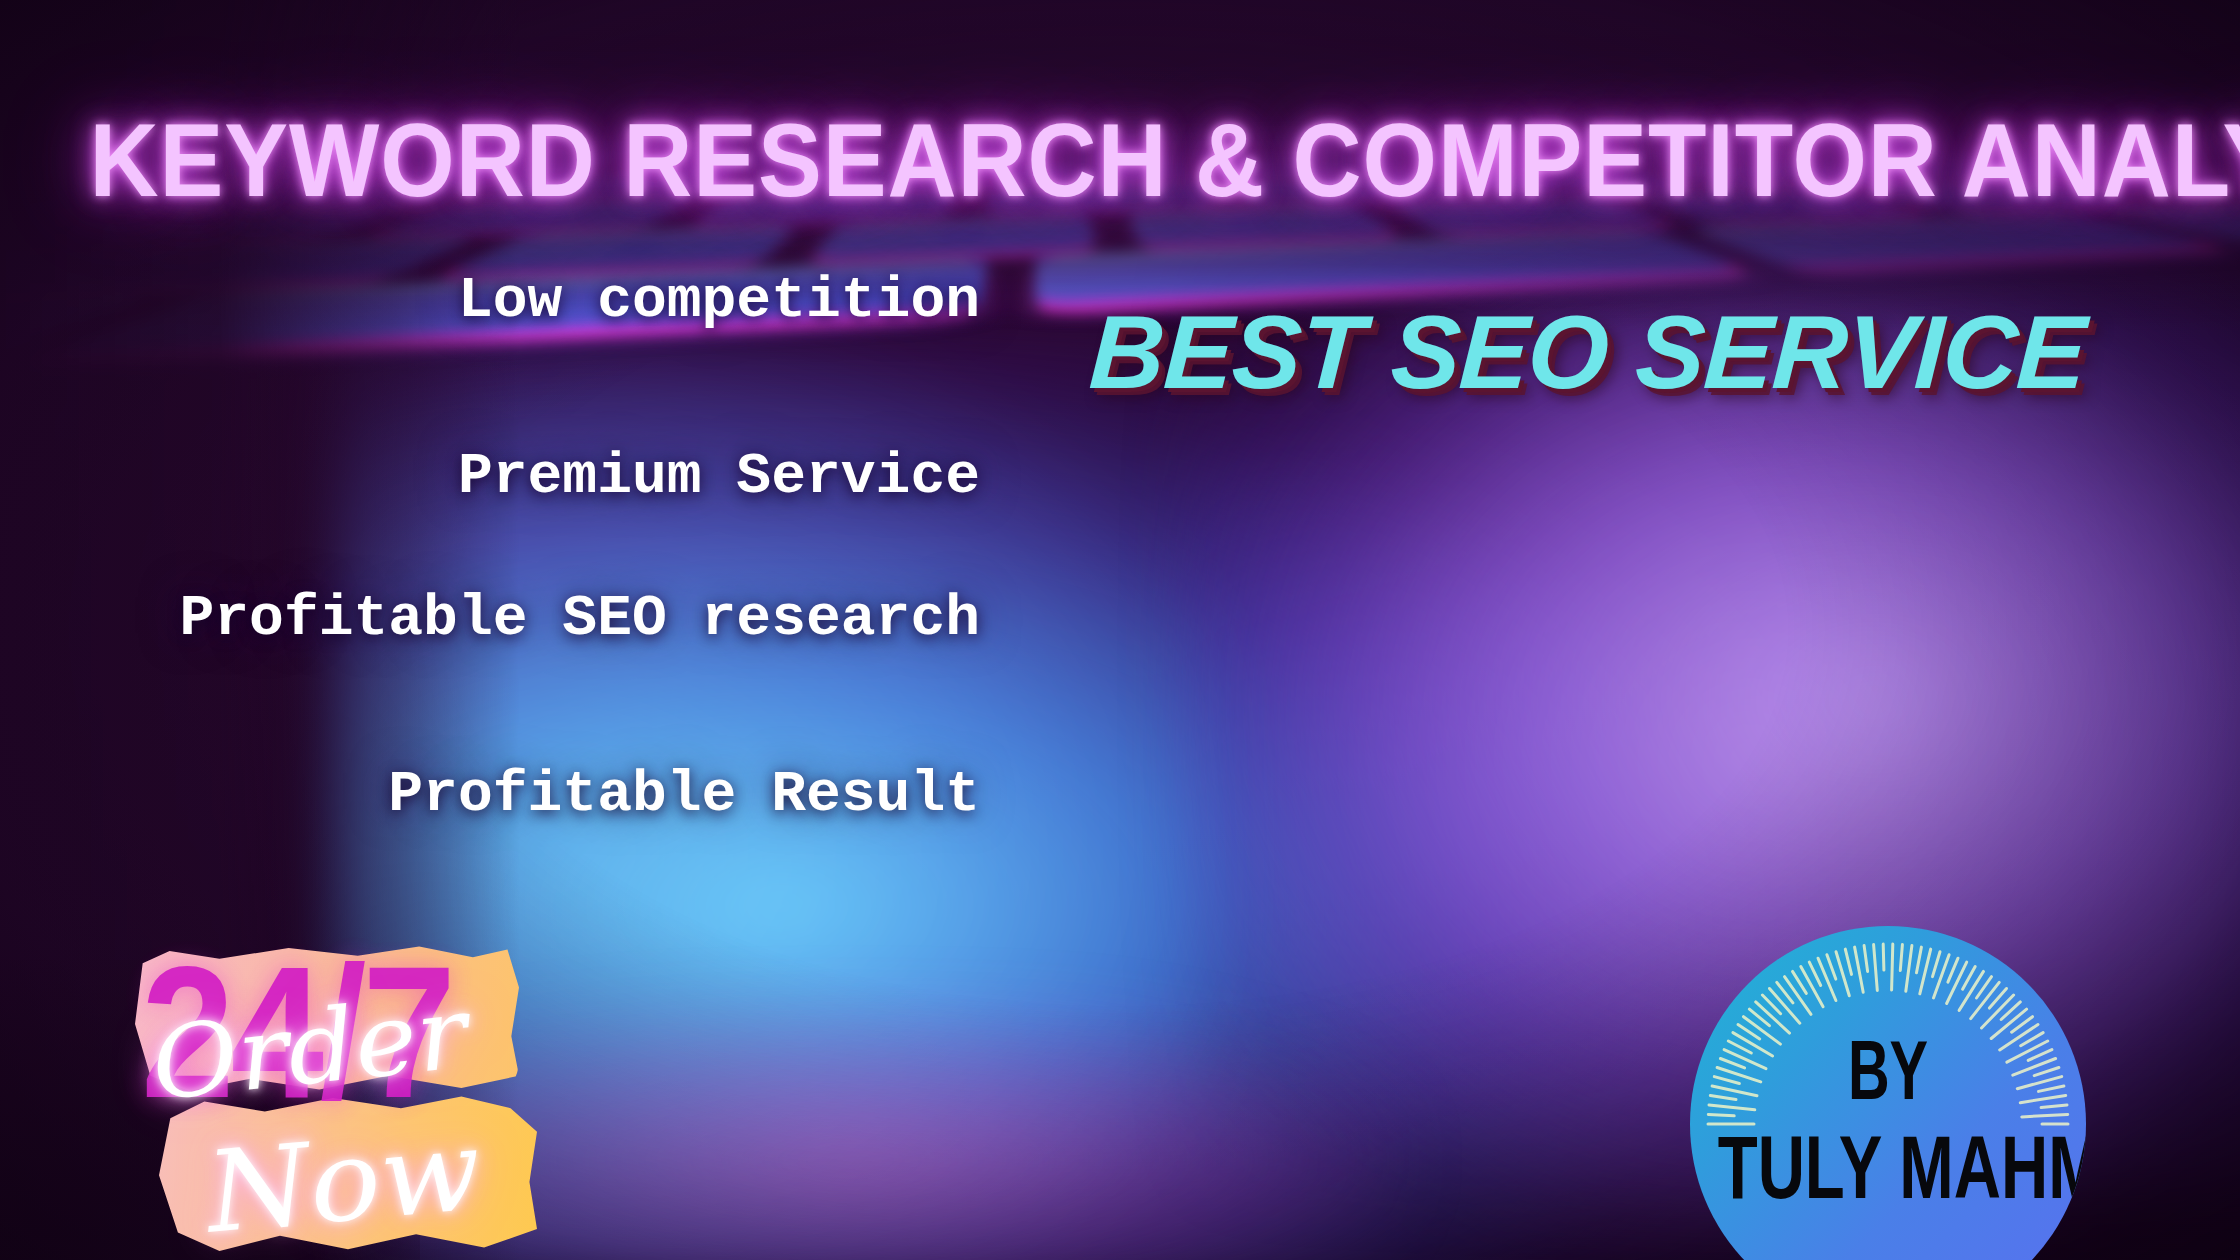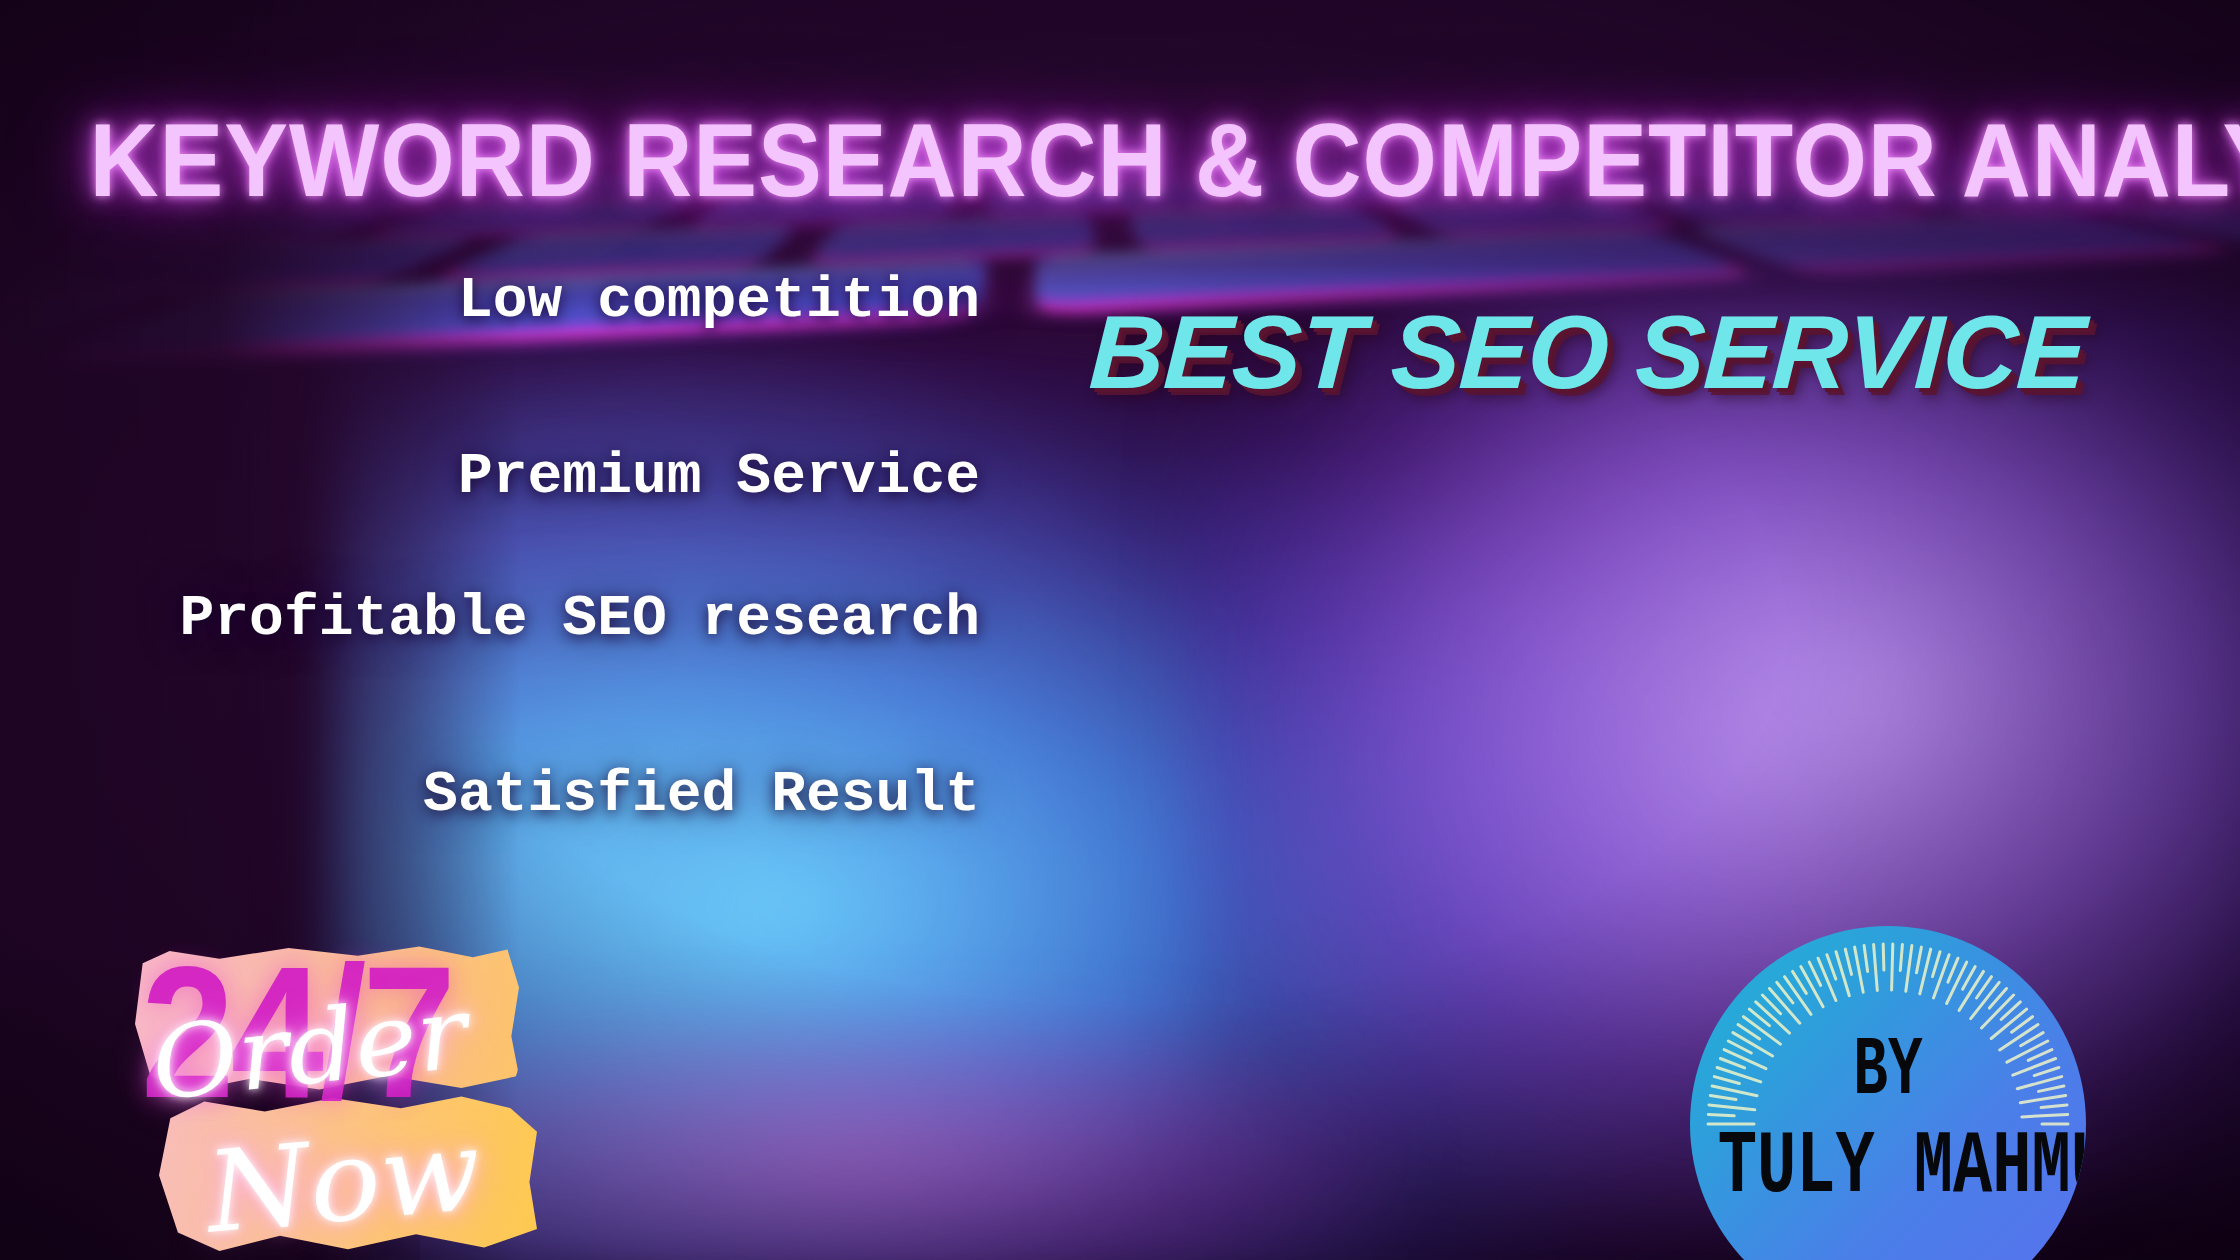--- a/index.html
+++ b/index.html
@@ -298,21 +298,21 @@
     background: linear-gradient(135deg, #1fb5d4 0%, #2f9ddc 30%, #4a7fe8 62%, #5a6ff0 100%);
     overflow: hidden;
   }
   .badge-ticks { position: absolute; inset: 0; }
   .badge-text {
     position: absolute;
     left: 0; right: 0;
     top: 108px;
     text-align: center;
     color: #07080c;
-    font-family: Liberation Mono, monospace;
+    font-family: Liberation Sans, sans-serif;
     font-weight: 700;
     line-height: 1.0;
     letter-spacing: 0px;
   }
   .badge-by {
     font-size: 74px;
     transform: scaleX(0.78) scaleY(1.12);
     display: block;
   }
   .badge-name {
@@ -402,21 +402,21 @@
   <div class="bg-leftdark"></div>
   <div class="bg-botleftdark"></div>
   <div class="vignette"></div>
 
   <div class="headline">KEYWORD RESEARCH &amp; COMPETITOR ANALYSIS</div>
 
   <div class="features">
     <div class="feature f1">Low competition</div>
     <div class="feature f2">Premium Service</div>
     <div class="feature f3">Profitable SEO research</div>
-    <div class="feature f4">Satisfied Result</div>
+    <div class="feature f4">Profitable Result</div>
   </div>
 
   <div class="seo-title">BEST SEO SERVICE</div>
 
   <div class="order-sticker">
     <div class="brush brush-top"></div>
     <div class="brush brush-bot"></div>
     <div class="t247">24/7</div>
     <div class="order-script">Order</div>
     <div class="now-script">Now</div>

